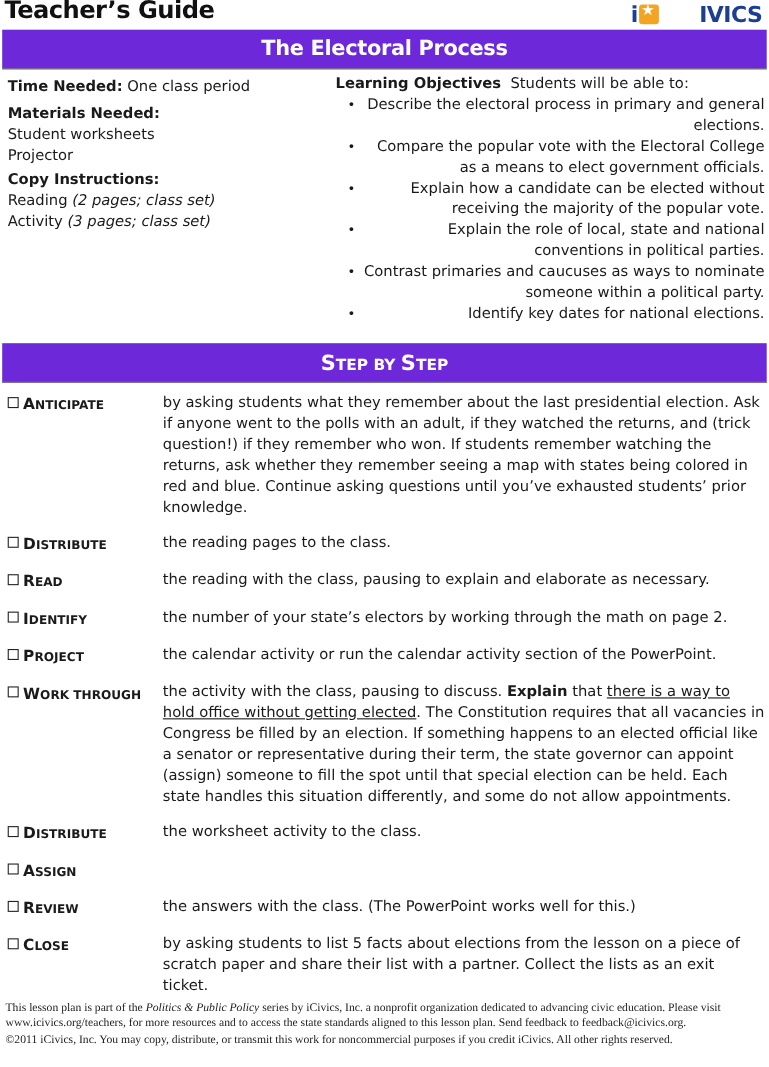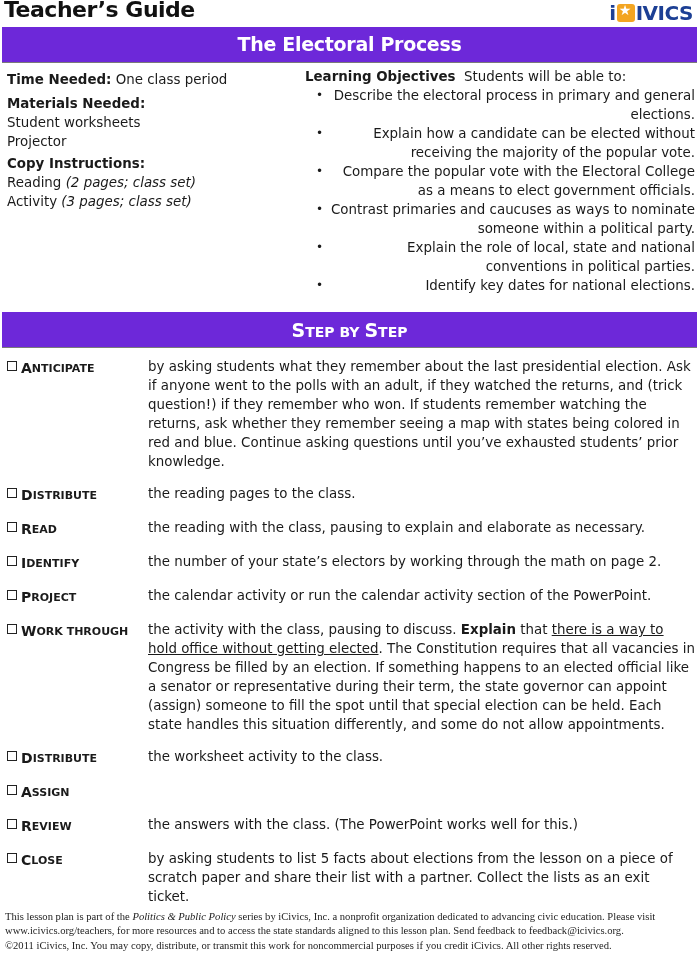--- a/index.html
+++ b/index.html
@@ -19,21 +19,21 @@
     }
     .logo .i { color: #1c3f94; }
     .logo .star-c {
       display: inline-block; width: 18px; height: 18px; background: #f3a522;
       border-radius: 3px; position: relative; margin: 0 1px; top: 0px;
     }
     .logo .star-c::after {
       content: "\2605"; position: absolute; left: 2px; top: -2px;
       color: #fff; font-size: 14px;
     }
-    .logo .rest { color: #1c3f94; }
+    .logo .rest { color: #1c3f94; padding-left: 36px; }
 
     .banner {
       position: absolute; left: 2px; width: 695px;
       background: #6d28d9; color: #fff; text-align: center;
       font-family: "DejaVu Sans", sans-serif; font-weight: bold;
       border-bottom: 1px solid #7a7a7a;
     }
     .banner.title { top: 27px; height: 36px; font-size: 19px; line-height: 34px; letter-spacing: -0.3px; }
     .banner.steps { top: 312px; height: 36px; font-size: 18px; line-height: 36px; }
     .smallcaps-big { font-size: 19px; }
@@ -102,24 +102,24 @@
   </div>
 </div>
 
 <div class="right-col">
   <div>
     <span class="label">Learning Objectives</span>&nbsp;
     <span>Students will be able to:</span>
   </div>
   <ul class="obj-list">
     <li>Describe the electoral process in primary and general elections.</li>
+    <li>Compare the popular vote with the Electoral College as a means to elect government officials.</li>
     <li>Explain how a candidate can be elected without receiving the majority of the popular vote.</li>
-    <li>Compare the popular vote with the Electoral College as a means to elect government officials.</li>
+    <li>Explain the role of local, state and national conventions in political parties.</li>
     <li>Contrast primaries and caucuses as ways to nominate someone within a political party.</li>
-    <li>Explain the role of local, state and national conventions in political parties.</li>
     <li>Identify key dates for national elections.</li>
   </ul>
 </div>
 
 <div class="banner steps">
   <span class="smallcaps-big">S</span><span class="smallcaps-small">TEP BY </span><span class="smallcaps-big">S</span><span class="smallcaps-small">TEP</span>
 </div>
 
 <div class="steps-list">
   <div class="step" style="margin-bottom:13px">

